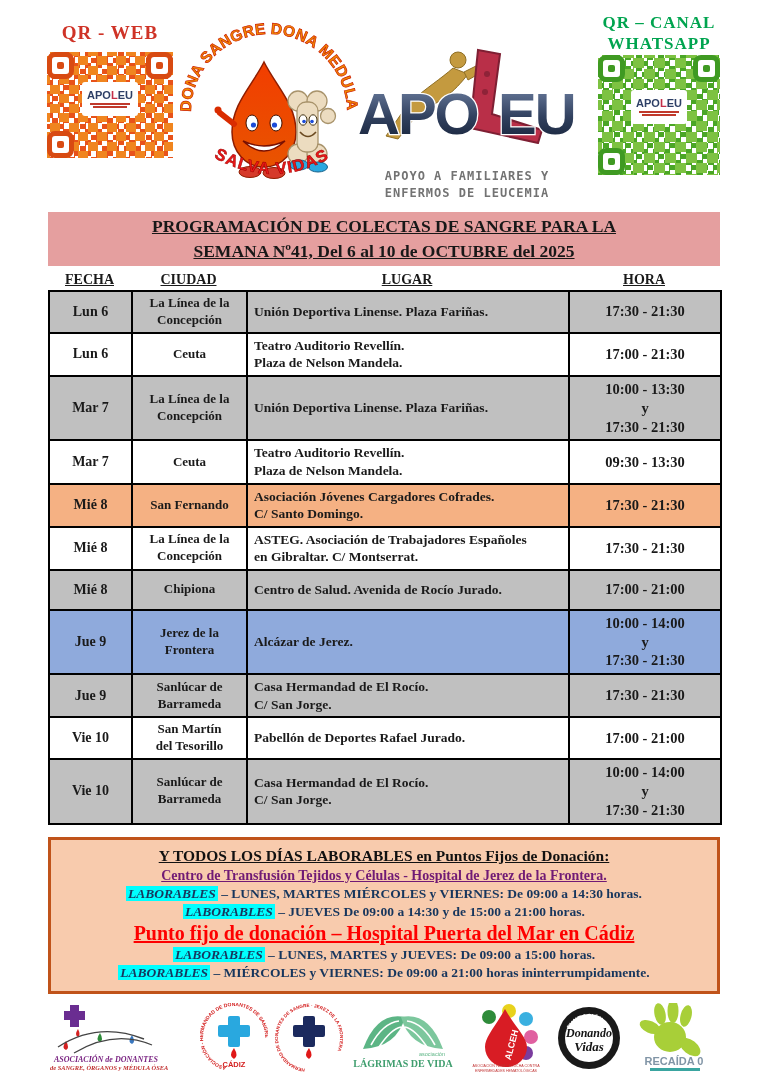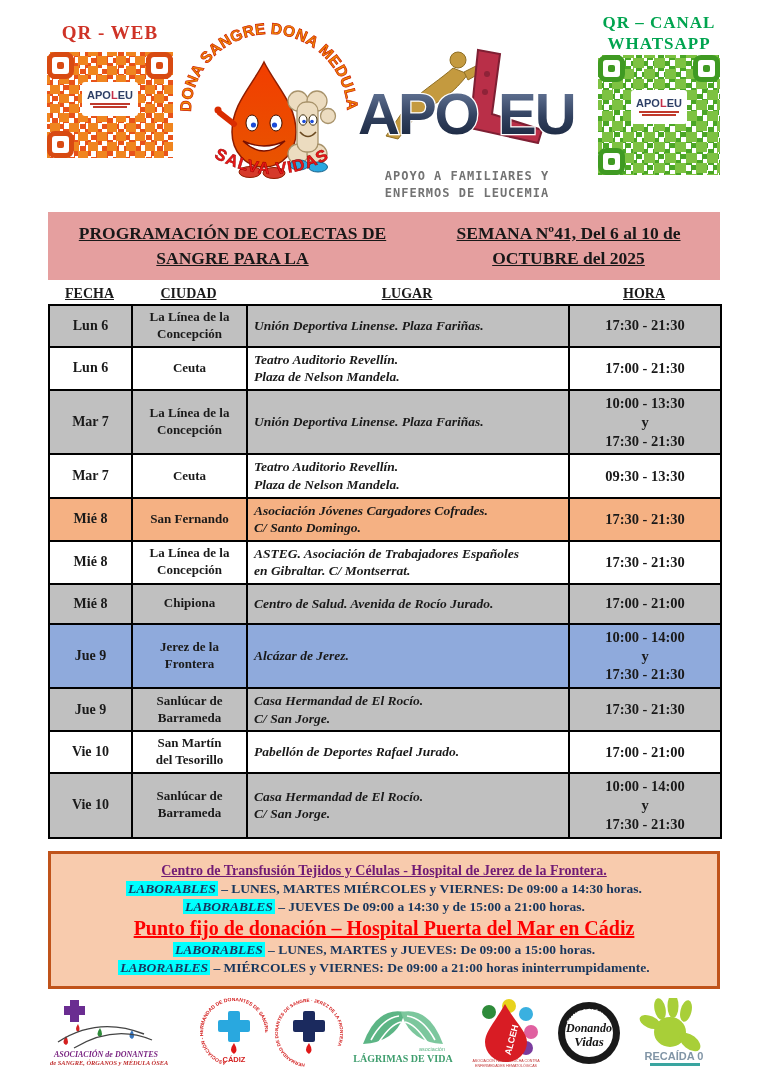--- a/index.html
+++ b/index.html
@@ -46,34 +46,34 @@
 
   .mascot-wrap { position:absolute; left:180px; top:4px; width:180px; height:202px; }
   .apoleu-wrap { position:absolute; left:356px; top:48px; width:222px; }
   .apoleu-sub {
     margin-top:20px; text-align:center; color:#737373; font-weight:bold;
     font-family:"DejaVu Sans Mono", monospace; font-size:12px; line-height:1.45; letter-spacing:1px;
   }
 
   
   .title-bar {
-    margin:4px 48px 0; height:68px; background:#e59f9f;
-    display:flex; flex-direction:row; align-items:center; justify-content:center;
+    margin:4px 48px 0; height:54px; background:#e59f9f;
+    display:flex; flex-direction:column; align-items:center; justify-content:center;
     text-align:center;
   }
   .title-line { font-size:17.5px; font-weight:bold; color:#181818; text-decoration:underline; line-height:1.45; }
 
   
   .col-headers { margin:2px 48px 0; display:grid; grid-template-columns:83px 115px 322px 152px; }
   .col-headers span { text-align:center; font-weight:bold; font-size:14px; text-decoration:underline; padding:4px 0 2px; }
   table.schedule { margin:0 48px; width:672px; border-collapse:collapse; table-layout:fixed; }
   table.schedule td { border:2px solid #000; padding:3px 6px; vertical-align:middle; font-weight:bold; line-height:1.3; height:40px; }
   td.c-fecha { text-align:center; font-size:14px; }
   td.c-ciudad { text-align:center; font-size:13px; }
-  td.c-lugar { text-align:left; font-size:13.5px;font-style:italic; }
+  td.c-lugar { text-align:left; font-size:13.5px; }
   td.c-hora { text-align:center; font-size:14.5px; }
   tr.bg-gray td { background:#c0c0c0; }
   tr.bg-white td { background:#ffffff; }
   tr.bg-orange td { background:#f5b183; }
   tr.bg-blue td { background:#8faadc; }
 
   
   .info-box {
     margin:12px 48px 0; background:#f8cbad; border:3px solid #c0531a;
     padding:7px 4px 8px; text-align:center;
@@ -296,20 +296,21 @@
         <tr class="bg-gray">
           <td class="c-fecha">Vie 10</td>
           <td class="c-ciudad">Sanlúcar de<br>Barrameda</td>
           <td class="c-lugar">Casa Hermandad de El Rocío.<br>C/ San Jorge.</td>
           <td class="c-hora">10:00 - 14:00<br>y<br>17:30 - 21:30</td>
         </tr>
       </tbody>
   </table>
 
   <div class="info-box">
+    <div class="ib-title">Y TODOS LOS DÍAS LABORABLES en Puntos Fijos de Donación:</div>
     <div>
         <div class="ib-line blue-underline">Centro de Transfusión Tejidos y Células - Hospital de Jerez de la Frontera.</div>
         <div class="ib-line laborables"><span class="hl">LABORABLES</span> – LUNES, MARTES MIÉRCOLES y VIERNES: De 09:00 a 14:30 horas.</div>
         <div class="ib-line laborables"><span class="hl">LABORABLES</span> – JUEVES De 09:00 a 14:30 y de 15:00 a 21:00 horas.</div>
         <div class="ib-line red-underline">Punto fijo de donación – Hospital Puerta del Mar en Cádiz</div>
         <div class="ib-line laborables"><span class="hl">LABORABLES</span> – LUNES, MARTES y JUEVES: De 09:00 a 15:00 horas.</div>
         <div class="ib-line laborables"><span class="hl">LABORABLES</span> – MIÉRCOLES y VIERNES: De 09:00 a 21:00 horas ininterrumpidamente.</div>
       </div>
   </div>
 

